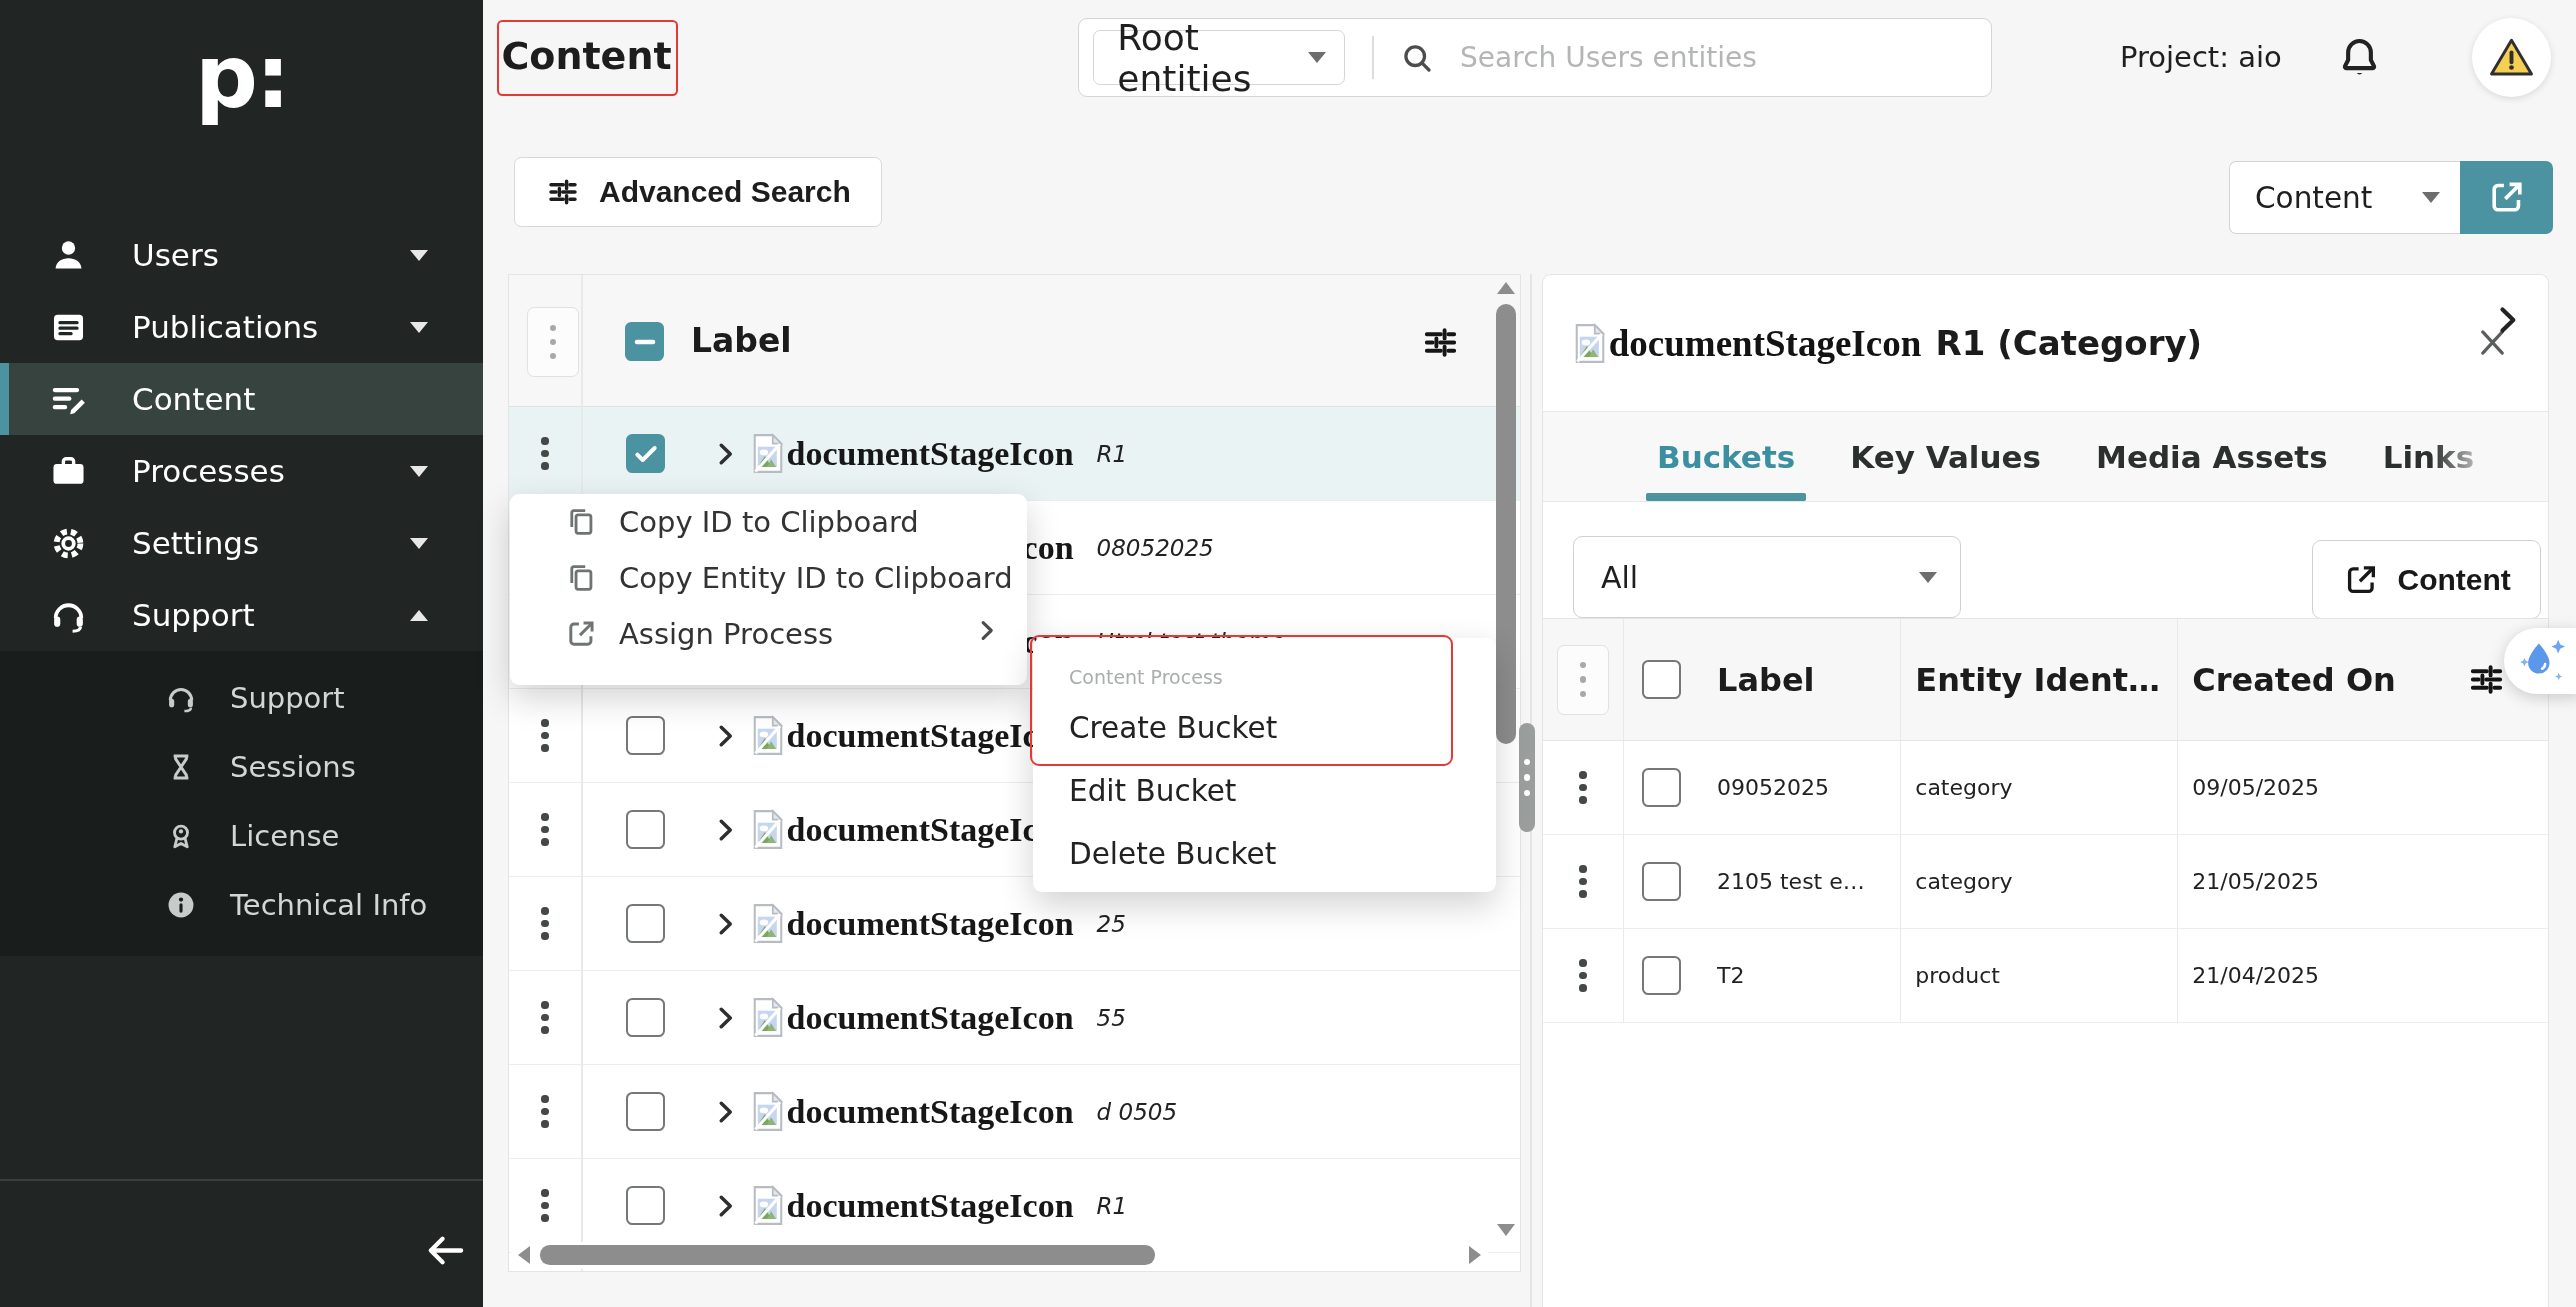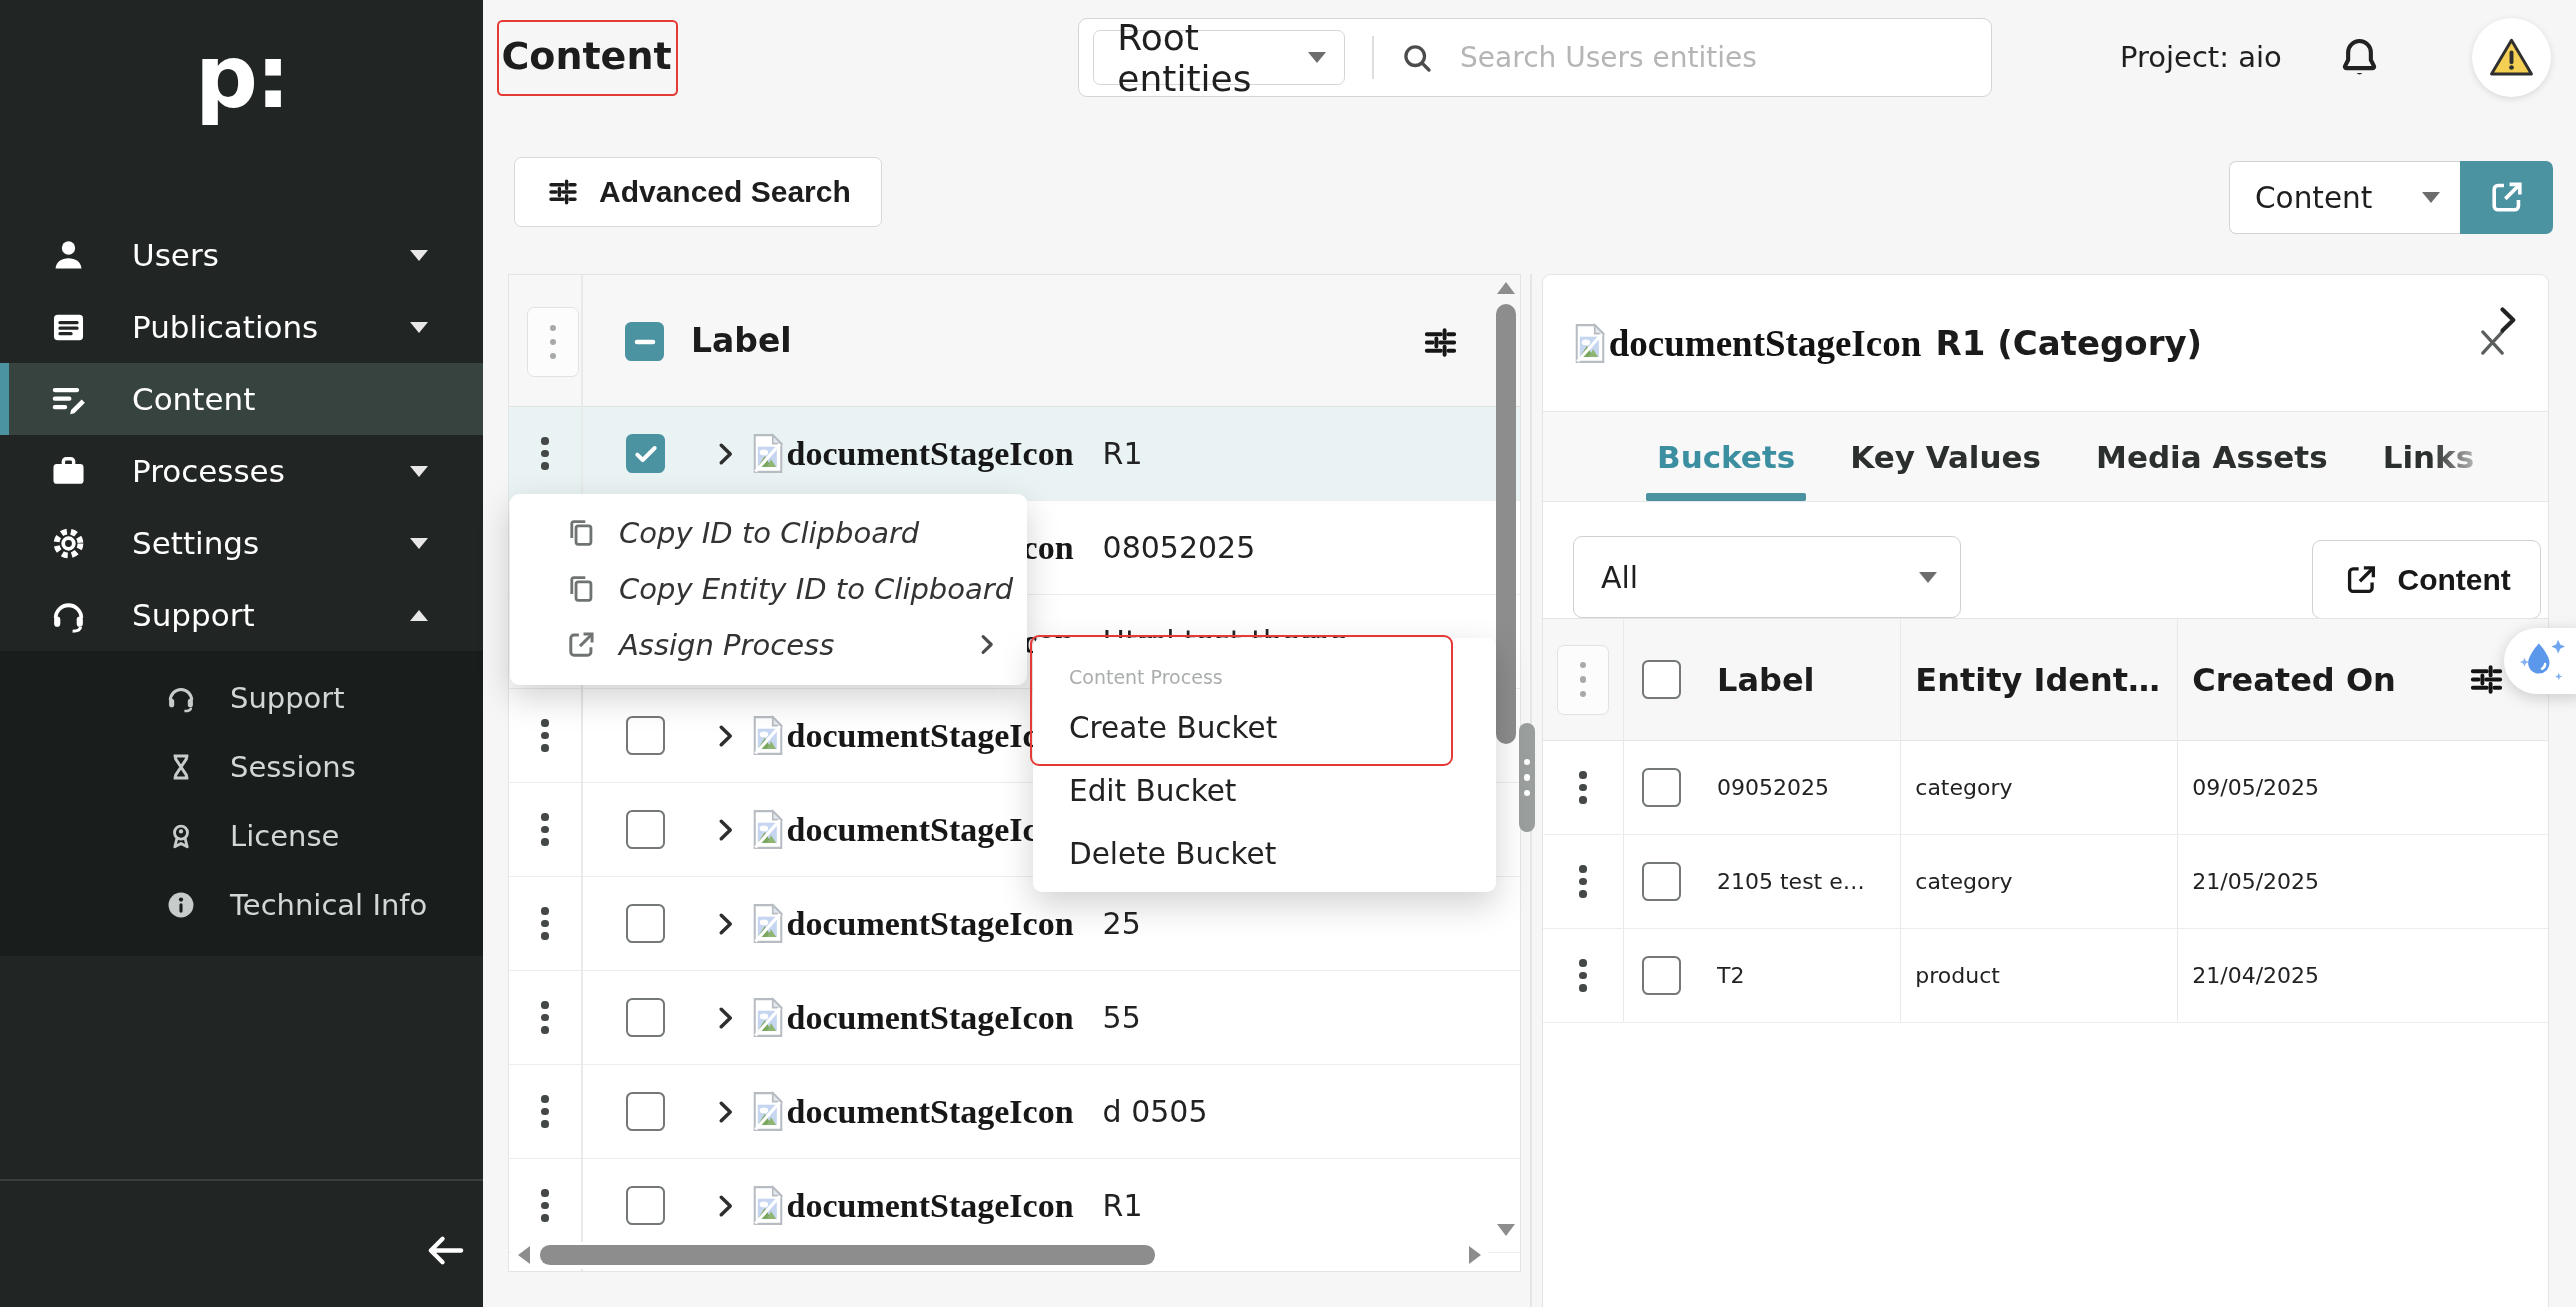--- a/index.html
+++ b/index.html
@@ -77,21 +77,21 @@
   .cb.on{background:#4b93a1;border-color:#4b93a1;}
   .cb .ic{width:32px;height:32px;}
   .lrow{position:relative;display:flex;align-items:center;height:93px;border-bottom:1.8px solid #eceeed;background:#fff;cursor:pointer;}
   .lrow.selected{background:#e9f3f3;}
   .kebab{width:72px;display:flex;flex-direction:column;align-items:center;gap:5.4px;cursor:pointer;}
   .kebab i{width:7.2px;height:7.2px;border-radius:50%;background:#444847;}
   .lrow .cb{margin-left:45px;}
   .exp{margin-left:45px;width:30px;height:30px;color:#2e2e2e;cursor:pointer;}
   .fileic{width:34px;height:41px;margin-left:10.7px;}
   .alt{font-family:"Liberation Serif","DejaVu Serif",serif;font-weight:700;font-size:34px;color:#171717;margin-left:1.8px;white-space:nowrap;}
-  .lbl{font-size:30px;color:#222;margin-left:29px;white-space:nowrap;}
+  .lbl{font-size:23px;color:#222;margin-left:23px;white-space:nowrap;font-style:italic;}
 
   
   .vscroll{position:absolute;right:1.8px;top:1.8px;bottom:30px;width:25px;z-index:3;}
   .vscroll .arr-up{position:absolute;top:5.4px;left:3.6px;width:0;height:0;border-left:9px solid transparent;border-right:9px solid transparent;border-bottom:12.5px solid #8d8d8d;cursor:pointer;}
   .vscroll .arr-dn{position:absolute;bottom:5.4px;left:3.6px;width:0;height:0;border-left:9px solid transparent;border-right:9px solid transparent;border-top:12.5px solid #8d8d8d;cursor:pointer;}
   .vscroll .thumb{position:absolute;left:2.7px;top:27px;width:19.7px;height:440px;border-radius:10.7px;background:#8d8d8d;cursor:grab;}
   .hscroll{position:absolute;left:1.8px;right:32px;bottom:1.8px;height:27px;z-index:3;background:#fff;}
   .hscroll .arr-l{position:absolute;left:7.2px;top:3.6px;width:0;height:0;border-top:9px solid transparent;border-bottom:9px solid transparent;border-right:12.5px solid #8d8d8d;cursor:pointer;}
   .hscroll .arr-r{position:absolute;right:7.2px;top:3.6px;width:0;height:0;border-top:9px solid transparent;border-bottom:9px solid transparent;border-left:12.5px solid #8d8d8d;cursor:pointer;}
   .hscroll .thumb{position:absolute;left:29px;top:2.7px;width:615px;height:19.7px;border-radius:9.8px;background:#8d8d8d;cursor:grab;}
@@ -138,21 +138,21 @@
   .rt-body .rt-row{height:93px;border-bottom:1.8px solid #eceeed;}
   .rt-body .rt-cell{font-size:22px;color:#222;}
   .rt-body .kebab{width:81px;}
   .rt-body .cb{margin-left:18px;}
   .rt-body .rlabel{margin-left:36px;white-space:nowrap;overflow:hidden;text-overflow:ellipsis;max-width:197px;}
   .rt-cell .pad{margin-left:14.3px;white-space:nowrap;}
 
   
   #ctx-menu{position:absolute;left:510px;top:494px;width:517px;height:191px;background:#fff;border-radius:9px;
             box-shadow:0 12.5px 34px rgba(0,0,0,.18);z-index:20;padding:10.7px 0;box-sizing:border-box;}
-  .mi{display:flex;align-items:center;height:56px;padding:0 27px 0 32px;cursor:pointer;font-style:italic;}
+  .mi{display:flex;height:56px;padding:0 27px 0 32px;cursor:pointer;}
   .mi .ic{width:34px;height:34px;color:#6f7473;}
   .mi span{margin-left:21.5px;font-size:29px;color:#333;white-space:nowrap;}
   .mi .sub-arrow{margin-left:auto;width:27px;height:27px;color:#4c4c4c;}
   #ctx-sub{position:absolute;left:1033px;top:638px;width:463px;height:254px;background:#fff;border-radius:9px;
            box-shadow:0 12.5px 34px rgba(0,0,0,.18);z-index:21;padding-top:19.7px;box-sizing:border-box;}
   #ctx-sub .group{padding-left:36px;font-size:19px;color:#a9adac;height:39px;display:flex;align-items:center;text-align:center;}
   .smi{display:flex;align-items:center;height:63px;padding-left:36px;font-size:29.5px;color:#222;cursor:pointer;}
   #anno-bucket{left:1030px;top:635px;width:419px;height:127px;border-radius:9px;}
 
   

